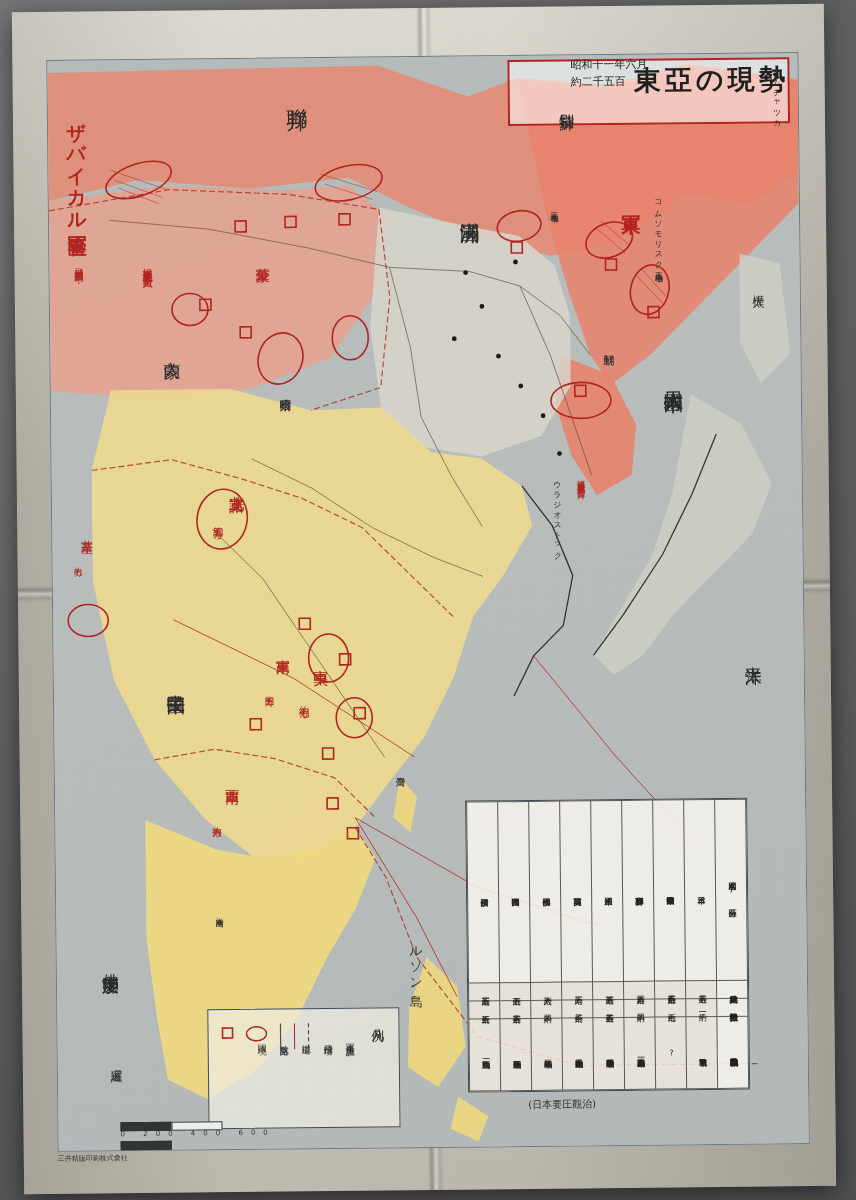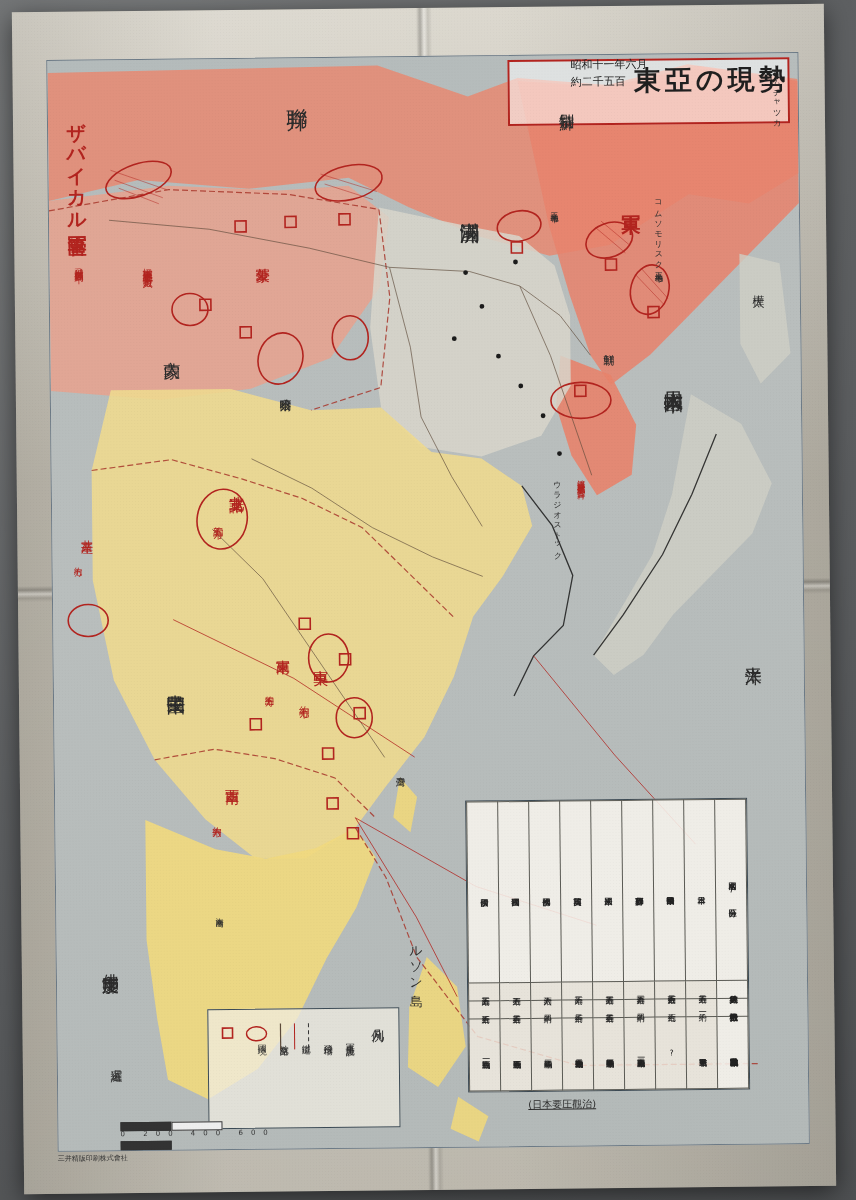--- a/index.html
+++ b/index.html
@@ -24,21 +24,21 @@
   .crease-h{position:absolute;left:0;right:0;height:16px;background:linear-gradient(180deg,rgba(0,0,0,0),rgba(0,0,0,.20),rgba(255,255,255,.28),rgba(0,0,0,.10),rgba(0,0,0,0));}
   
   #mapframe{position:absolute;left:34px;top:48px;width:750px;height:1090px;
       background:#b9bdbd;border:1px solid #6c7a86;}
   .sea{position:absolute;inset:0;background:
       linear-gradient(160deg,#b4bbbb 0%,#b9bebd 40%,#b3b9b8 100%);}
   
   svg.layer{position:absolute;left:0;top:0;width:750px;height:1090px;}
   .txt{position:absolute;font-family:"DejaVu Sans","Liberation Sans",sans-serif;color:#2b2b2b;
        writing-mode:vertical-rl;text-orientation:upright;letter-spacing:1px;line-height:1.05;}
-  .txth{position:absolute;color:#2b2b2b;text-decoration:underline;}
+  .txth{position:absolute;color:#2b2b2b;}
   .red{color:#b2241f;}
   .title-box{position:absolute;right:8px;top:4px;width:278px;height:62px;border:2px solid #b2241f;background:rgba(255,255,255,.55);}
   .title-main{position:absolute;right:8px;top:8px;font-size:27px;font-weight:bold;color:#1f1f1f;letter-spacing:4px;}
   .title-sub{position:absolute;right:150px;top:2px;font-size:11px;color:#222;line-height:1.5;}
   .legend-box{position:absolute;left:150px;top:950px;width:190px;height:118px;border:1px solid #3b4a55;background:rgba(240,236,225,.75);}
   .table-box{position:absolute;left:410px;top:744px;width:280px;height:290px;border:1px solid #3b4a55;background:rgba(244,238,226,.80);}
   .table-box table{border-collapse:collapse;width:100%;height:100%;}
   .table-box td{border:1px solid #5b5b55;font-size:8px;text-align:center;vertical-align:middle;
      writing-mode:vertical-rl;text-orientation:upright;padding:1px;color:#222;line-height:1.1;}
   .table-box td.hd{font-weight:bold;background:rgba(255,255,255,.35);}

